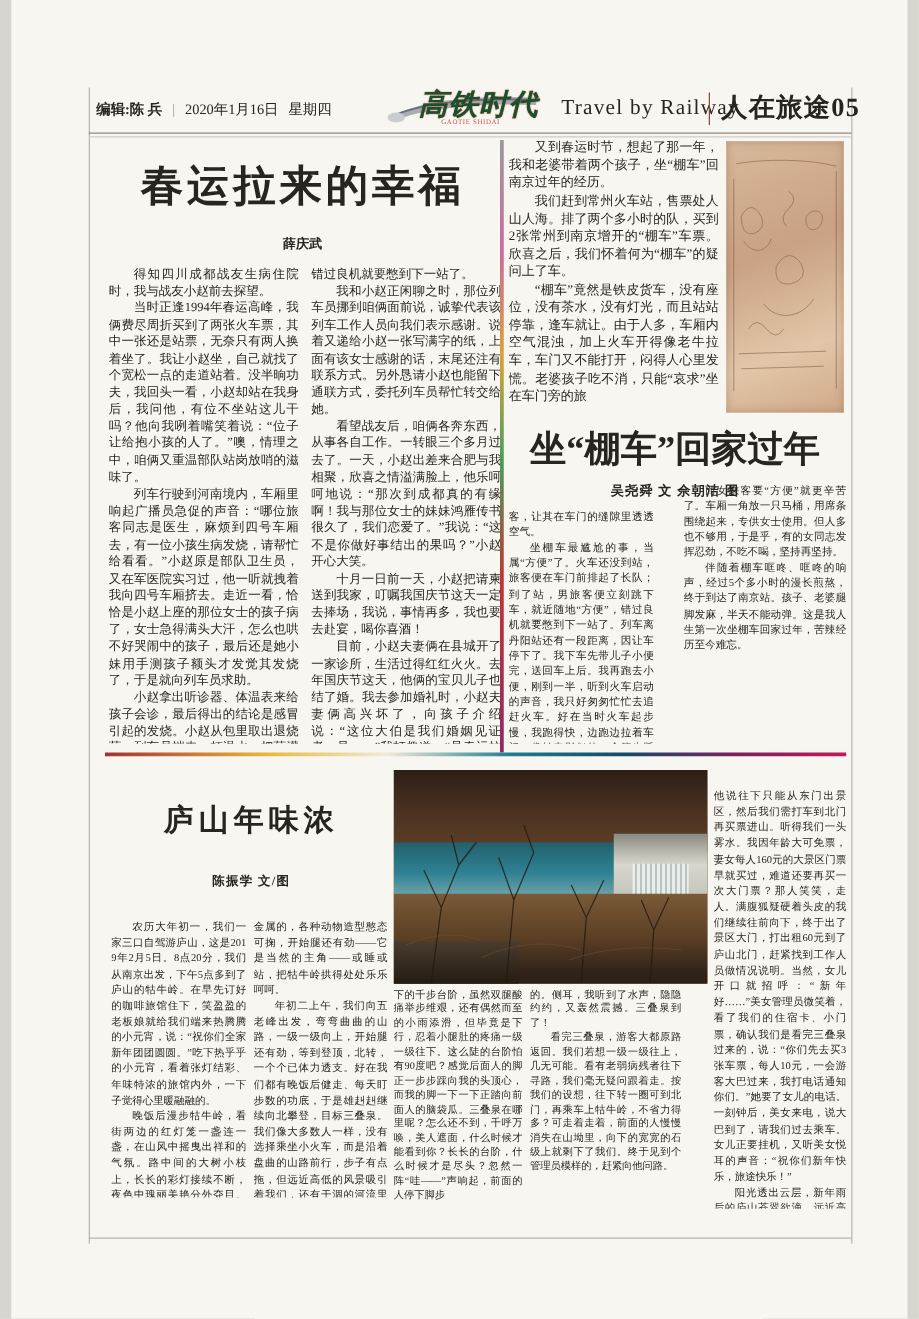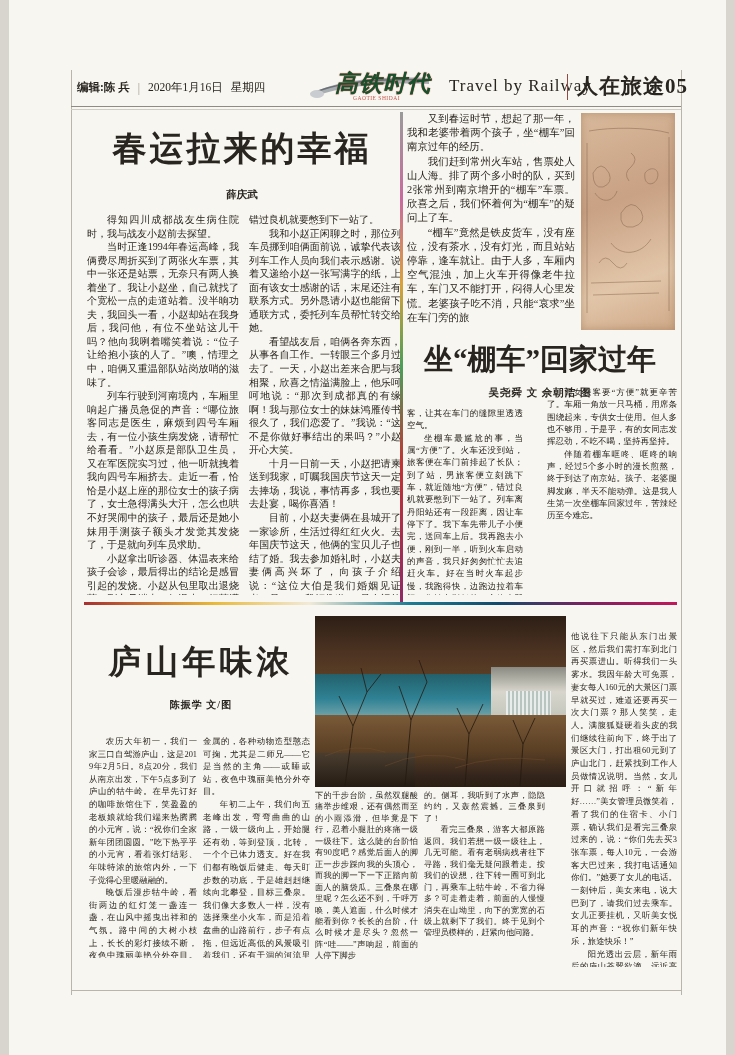--- a/index.html
+++ b/index.html
@@ -20,21 +20,21 @@
   .logo-cn{position:absolute;left:28px;top:0px;font-size:23px;font-weight:bold;font-style:italic;color:#14532d;letter-spacing:1px;white-space:nowrap;text-shadow:0 0 1px #c2241e;}
   .logo-sub{position:absolute;left:46px;top:27px;font-size:5.5px;color:#c4564e;letter-spacing:.5px;white-space:nowrap;}
   .hdr-en{position:absolute;left:440px;top:76px;font-size:17px;letter-spacing:1px;white-space:nowrap;}
   .hdr-div{position:absolute;left:558px;top:74px;width:1px;height:26px;background:#8f4a44;}
   .hdr-section{position:absolute;left:568px;top:72px;font-size:21px;font-weight:bold;letter-spacing:1px;white-space:nowrap;}
   
   .t1{position:absolute;left:75px;top:126px;width:316px;text-align:center;font-size:34px;font-weight:bold;letter-spacing:3px;white-space:nowrap;}
   .a1{position:absolute;left:75px;top:188px;width:316px;text-align:center;font-size:10.5px;font-weight:bold;}
   .t2{position:absolute;left:392px;top:340px;width:278px;text-align:center;font-size:29px;font-weight:bold;white-space:nowrap;}
   .a2{position:absolute;left:392px;top:386px;width:278px;text-align:center;font-size:10.5px;font-weight:bold;letter-spacing:1px;}
-  .t3{position:absolute;left:80px;top:640px;width:224px;text-align:center;font-size:33px;font-weight:bold;letter-spacing:4px;white-space:nowrap;}
+  .t3{position:absolute;left:80px;top:640px;width:224px;text-align:center;font-size:24px;font-weight:bold;letter-spacing:4px;white-space:nowrap;}
   .a3{position:absolute;left:80px;top:698px;width:224px;text-align:center;font-size:10px;font-weight:bold;letter-spacing:1px;}
   
   .col{position:absolute;overflow:hidden;text-align:justify;word-break:break-all;}
   .para{margin:0;text-indent:2em;}
   .cont{text-indent:0;}
   .c-art1{font-size:10px;line-height:13.55px;}
   .art1-c1{left:78px;top:213px;width:152px;height:382px;}
   .art1-c2{left:240px;top:213px;width:152px;height:382px;}
   .c-intro{font-size:10.4px;line-height:14.2px;}
   .art2-intro{left:398px;top:112px;width:168px;height:228px;font-family:Liberation Serif, serif;}
@@ -172,21 +172,21 @@
     </svg>
   </div>
 
   <div class="t3">庐山年味浓</div>
   <div class="a3">陈振学  文/图</div>
   <div class="col c-art3 art3-c1">
       <p class="para">农历大年初一，我们一家三口自驾游庐山，这是2019年2月5日。8点20分，我们从南京出发，下午5点多到了庐山的牯牛岭。在早先订好的咖啡旅馆住下，笑盈盈的老板娘就给我们端来热腾腾的小元宵，说：“祝你们全家新年团团圆圆。”吃下热乎乎的小元宵，看着张灯结彩、年味特浓的旅馆内外，一下子觉得心里暖融融的。</p>
       <p class="para">晚饭后漫步牯牛岭，看街两边的红灯笼一盏连一盏，在山风中摇曳出祥和的气氛。路中间的大树小枝上，长长的彩灯接续不断，夜色中瑰丽美艳分外夺目。还有各种挂件，塑料的、竹扎的、</p>
     </div>
   <div class="col c-art3 art3-c2">
-      <p class="para cont">金属的，各种动物造型憨态可掬，尤其是二师兄——它是当然的主角——或睡或站，夜色中瑰丽美艳分外夺目。</p>
+      <p class="para cont">金属的，各种动物造型憨态可掬，开始腿还有劲——它是当然的主角——或睡或站，把牯牛岭拱得处处乐乐呵呵。</p>
       <p class="para">年初二上午，我们向五老峰出发，弯弯曲曲的山路，一级一级向上，开始腿还有劲，等到登顶，北转，一个个已体力透支。好在我们都有晚饭后健走、每天盯步数的功底，于是雄赳赳继续向北攀登，目标三叠泉。我们像大多数人一样，没有选择乘坐小火车，而是沿着盘曲的山路前行，步子有点拖，但远近高低的风景吸引着我们，还有干涸的河流里袒露的奇形怪状的大石头，可谓不虚此行。半小时后</p>
     </div>
   <div class="col c-art3b art3-c3">
       <p class="para cont">下的千步台阶，虽然双腿酸痛举步维艰，还有偶然而至的小雨添滑，但毕竟是下行，忍着小腿肚的疼痛一级一级往下。这么陡的台阶怕有90度吧？感觉后面人的脚正一步步踩向我的头顶心，而我的脚一下一下正踏向前面人的脑袋瓜。三叠泉在哪里呢？怎么还不到，千呼万唤，美人遮面，什么时候才能看到你？长长的台阶，什么时候才是尽头？忽然一阵“哇——”声响起，前面的人停下脚步</p>
     </div>
   <div class="col c-art3b art3-c4">
       <p class="para cont">的。侧耳，我听到了水声，隐隐约约，又轰然震撼。三叠泉到了！</p>
       <p class="para">看完三叠泉，游客大都原路返回。我们若想一级一级往上，几无可能。看有老弱病残者往下寻路，我们毫无疑问跟着走。按我们的设想，往下转一圈可到北门，再乘车上牯牛岭，不省力得多？可走着走着，前面的人慢慢消失在山坳里，向下的宽宽的石级上就剩下了我们。终于见到个管理员模样的，赶紧向他问路。</p>
     </div>
   <div class="col c-art3 art3-c5">

